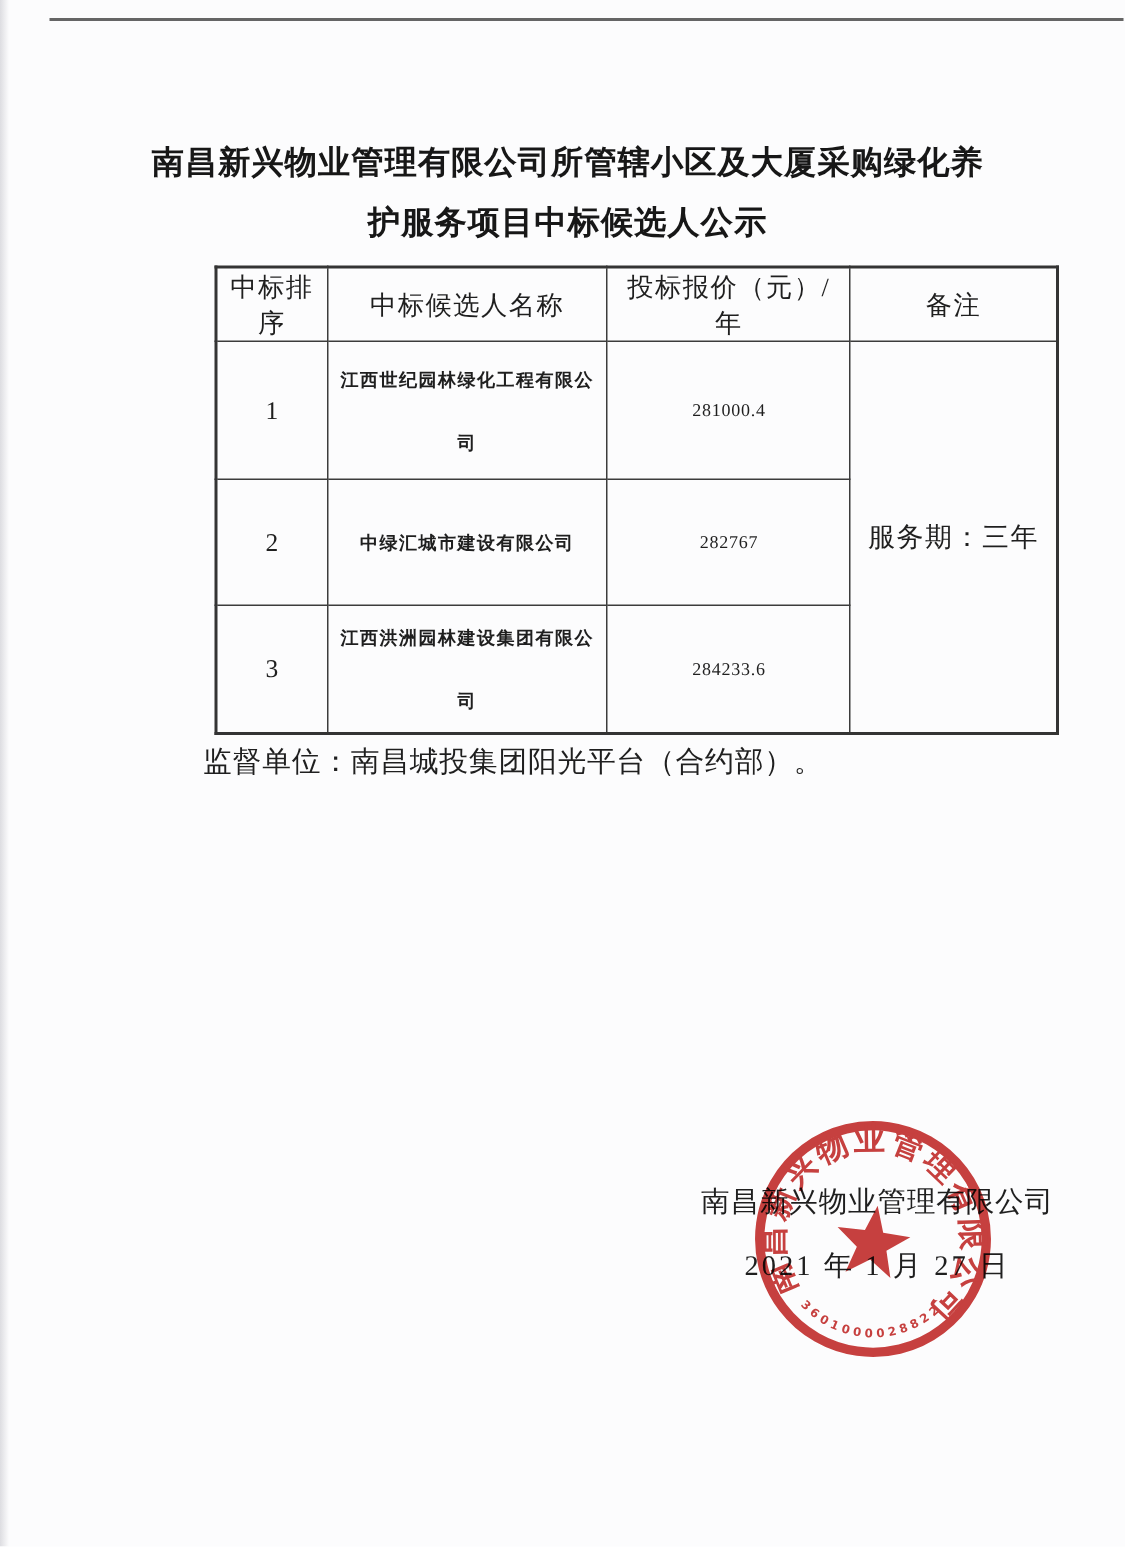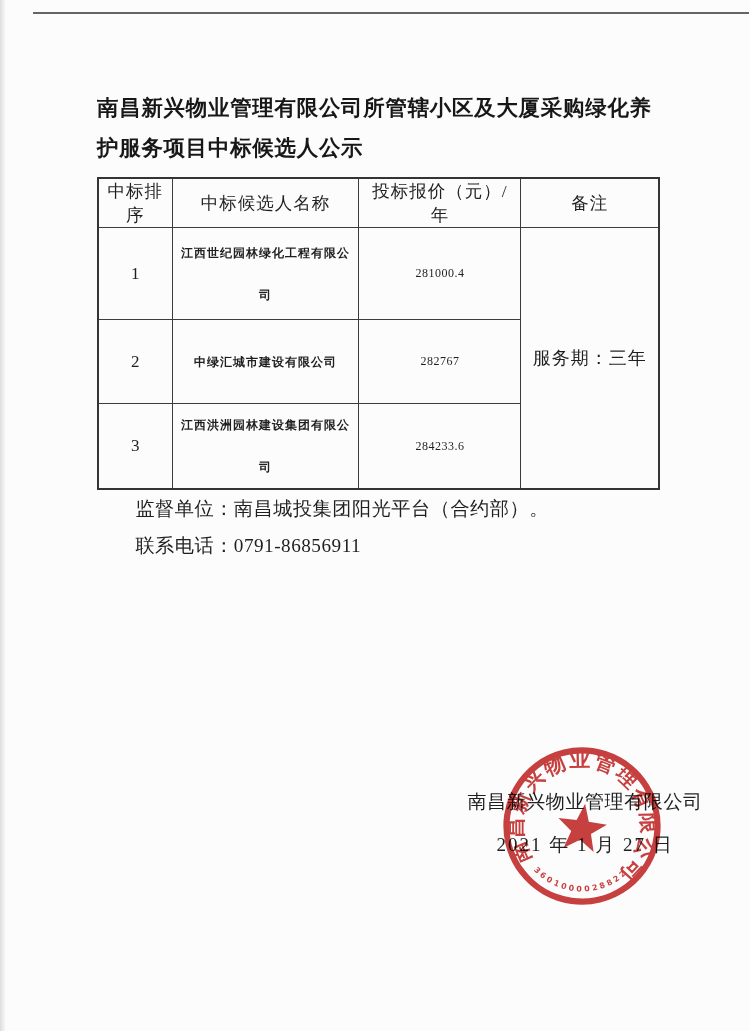--- a/index.html
+++ b/index.html
@@ -17,30 +17,31 @@
   .scan-line{
     position:absolute;top:12px;left:33px;right:1px;height:2px;
     background:#4a4a4a;opacity:.85;
   }
   .doc{
     position:absolute;left:97px;top:0;width:563px;
   }
   .title{
     margin:88px 0 0 0;
     font-size:21.4px;font-weight:bold;line-height:40px;
-    text-align:left;letter-spacing:.8px;color:#171717;
+    text-align:center;letter-spacing:.8px;color:#171717;
   }
   .para{
     margin:12px 0 0 0;
     font-size:19.2px;line-height:37px;letter-spacing:.5px;
     text-align:justify;text-indent:2em;
   }
   .bid-table{
     width:100%;border-collapse:collapse;margin-top:9px;
     table-layout:fixed;
+    margin-left:46px;
   }
   .bid-table th,.bid-table td{
     border:1.6px solid #3c3c3c;
     text-align:center;vertical-align:middle;
     padding:0 6px;overflow:hidden;
   }
   .bid-table{border:2px solid #343434;}
   .bid-table th{font-size:17.5px;font-weight:normal;height:41px;letter-spacing:1px;}
   .cell-rank{font-size:17px;}
   .cell-name{font-size:12px;line-height:42px;letter-spacing:1px;font-weight:bold;}
@@ -112,21 +113,20 @@
       </tr>
       <tr class="row-3">
         <td class="cell-rank">3</td>
         <td class="cell-name">江西洪洲园林建设集团有限公司</td>
         <td class="cell-price">284233.6</td>
       </tr>
     </tbody>
   </table>
 
   <span class="contact-line">监督单位：南昌城投集团阳光平台（合约部）。</span>
-  <span class="contact-line">联系电话：0791-86856911</span>
 
 </div>
 
 <div class="signature">
   <div class="company">南昌新兴物业管理有限公司</div>
   <div class="date">2021 年 1 月 27 日</div>
 </div>
 
 <svg class="stamp" viewBox="0 0 200 200" aria-hidden="true">
   <circle cx="100" cy="100" r="91" fill="none" stroke="currentColor" stroke-width="7.5"></circle>

